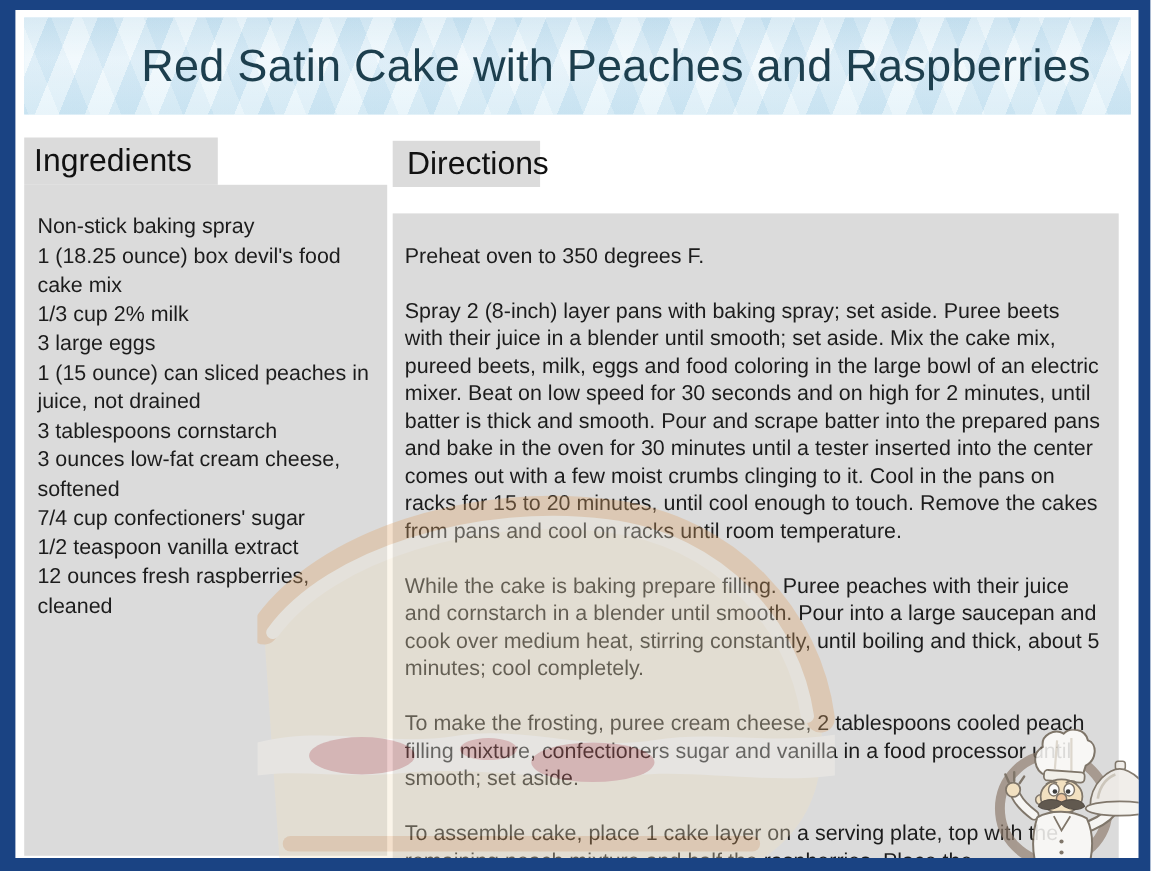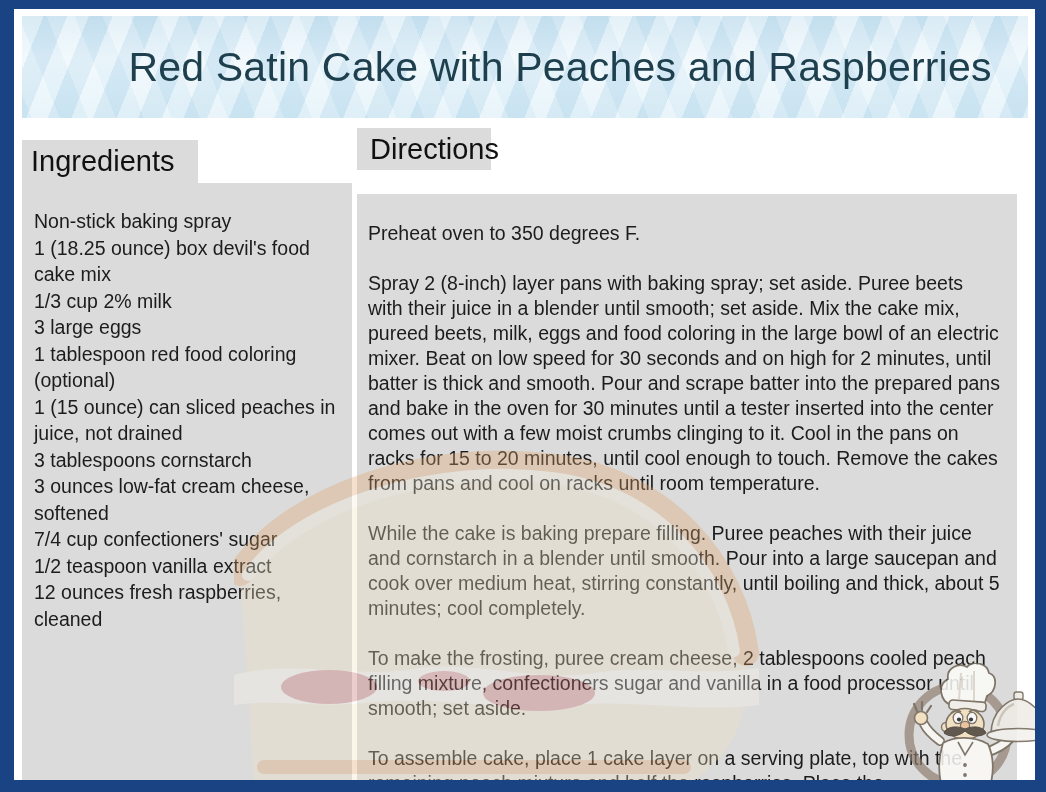--- a/index.html
+++ b/index.html
@@ -9,21 +9,21 @@
     width:1046px; height:792px;
     background:#ffffff;
     border-style:solid;
     border-color:#1a4383;
     border-width:9px 11px 12px 14px;
     overflow:hidden;
     font-family:"Liberation Sans","DejaVu Sans",sans-serif;
   }
   
   .band {
-    position:absolute; left:8px; top:7px; width:1006px; height:102px;
+    position:absolute; left:8px; top:7px; width:1006px; height:88px;
     background-color:#d9eef7;
     background-image:
       repeating-linear-gradient(112deg, rgba(255,255,255,.30) 0 20px, rgba(164,203,228,.18) 20px 42px),
       repeating-linear-gradient(-112deg, rgba(255,255,255,.22) 0 26px, rgba(176,210,232,.14) 26px 52px),
       linear-gradient(180deg,#cde5f1 0%,#e7f4fb 42%,#d6ecf6 100%);
     display:flex; align-items:center; justify-content:center;
   }
   .title {
     font-size:41px;
     color:#1d3f4e;
@@ -31,21 +31,21 @@
     text-indent:70px;
     letter-spacing:.2px;
   }
   
   .panel { background:#dbdbdb; }
   .sec-head {
     background:#dbdbdb;
     font-size:29px; color:#111;
     display:flex; align-items:center;
   }
-  .ing-col { position:absolute; left:8px; top:131px; width:330px; }
+  .ing-col { position:absolute; left:8px; top:116px; width:330px; }
   .ing-head { width:176px; height:43px; padding-left:9px; }
   .ing-body {
     width:330px; height:610px;
     padding:25px 3px 0 12px;
     font-size:19.5px; line-height:26.5px; color:#1c1c1c;
     overflow:hidden;
   }
   .dir-col { position:absolute; left:343px; top:119px; width:660px; }
   .dir-head { width:134px; height:42px; padding-left:13px; }
   .dir-body {
@@ -75,21 +75,20 @@
     <div class="title">Red Satin Cake with Peaches and Raspberries</div>
   </div>
 
   <div class="ing-col">
     <div class="sec-head ing-head">Ingredients</div>
     <div class="panel ing-body">
         <div class="ing-item">Non-stick baking spray</div>
         <div class="ing-item">1 (18.25 ounce) box devil's food cake mix</div>
         <div class="ing-item">1/3 cup 2% milk</div>
         <div class="ing-item">3 large eggs</div>
-        <div class="ing-item">1 tablespoon red food coloring (optional)</div>
         <div class="ing-item">1 (15 ounce) can sliced peaches in juice, not drained</div>
         <div class="ing-item">3 tablespoons cornstarch</div>
         <div class="ing-item">3 ounces low-fat cream cheese, softened</div>
         <div class="ing-item">7/4 cup confectioners' sugar</div>
         <div class="ing-item">1/2 teaspoon vanilla extract</div>
         <div class="ing-item">12 ounces fresh raspberries, cleaned</div>
       </div>
   </div>
 
   <div class="dir-col">

